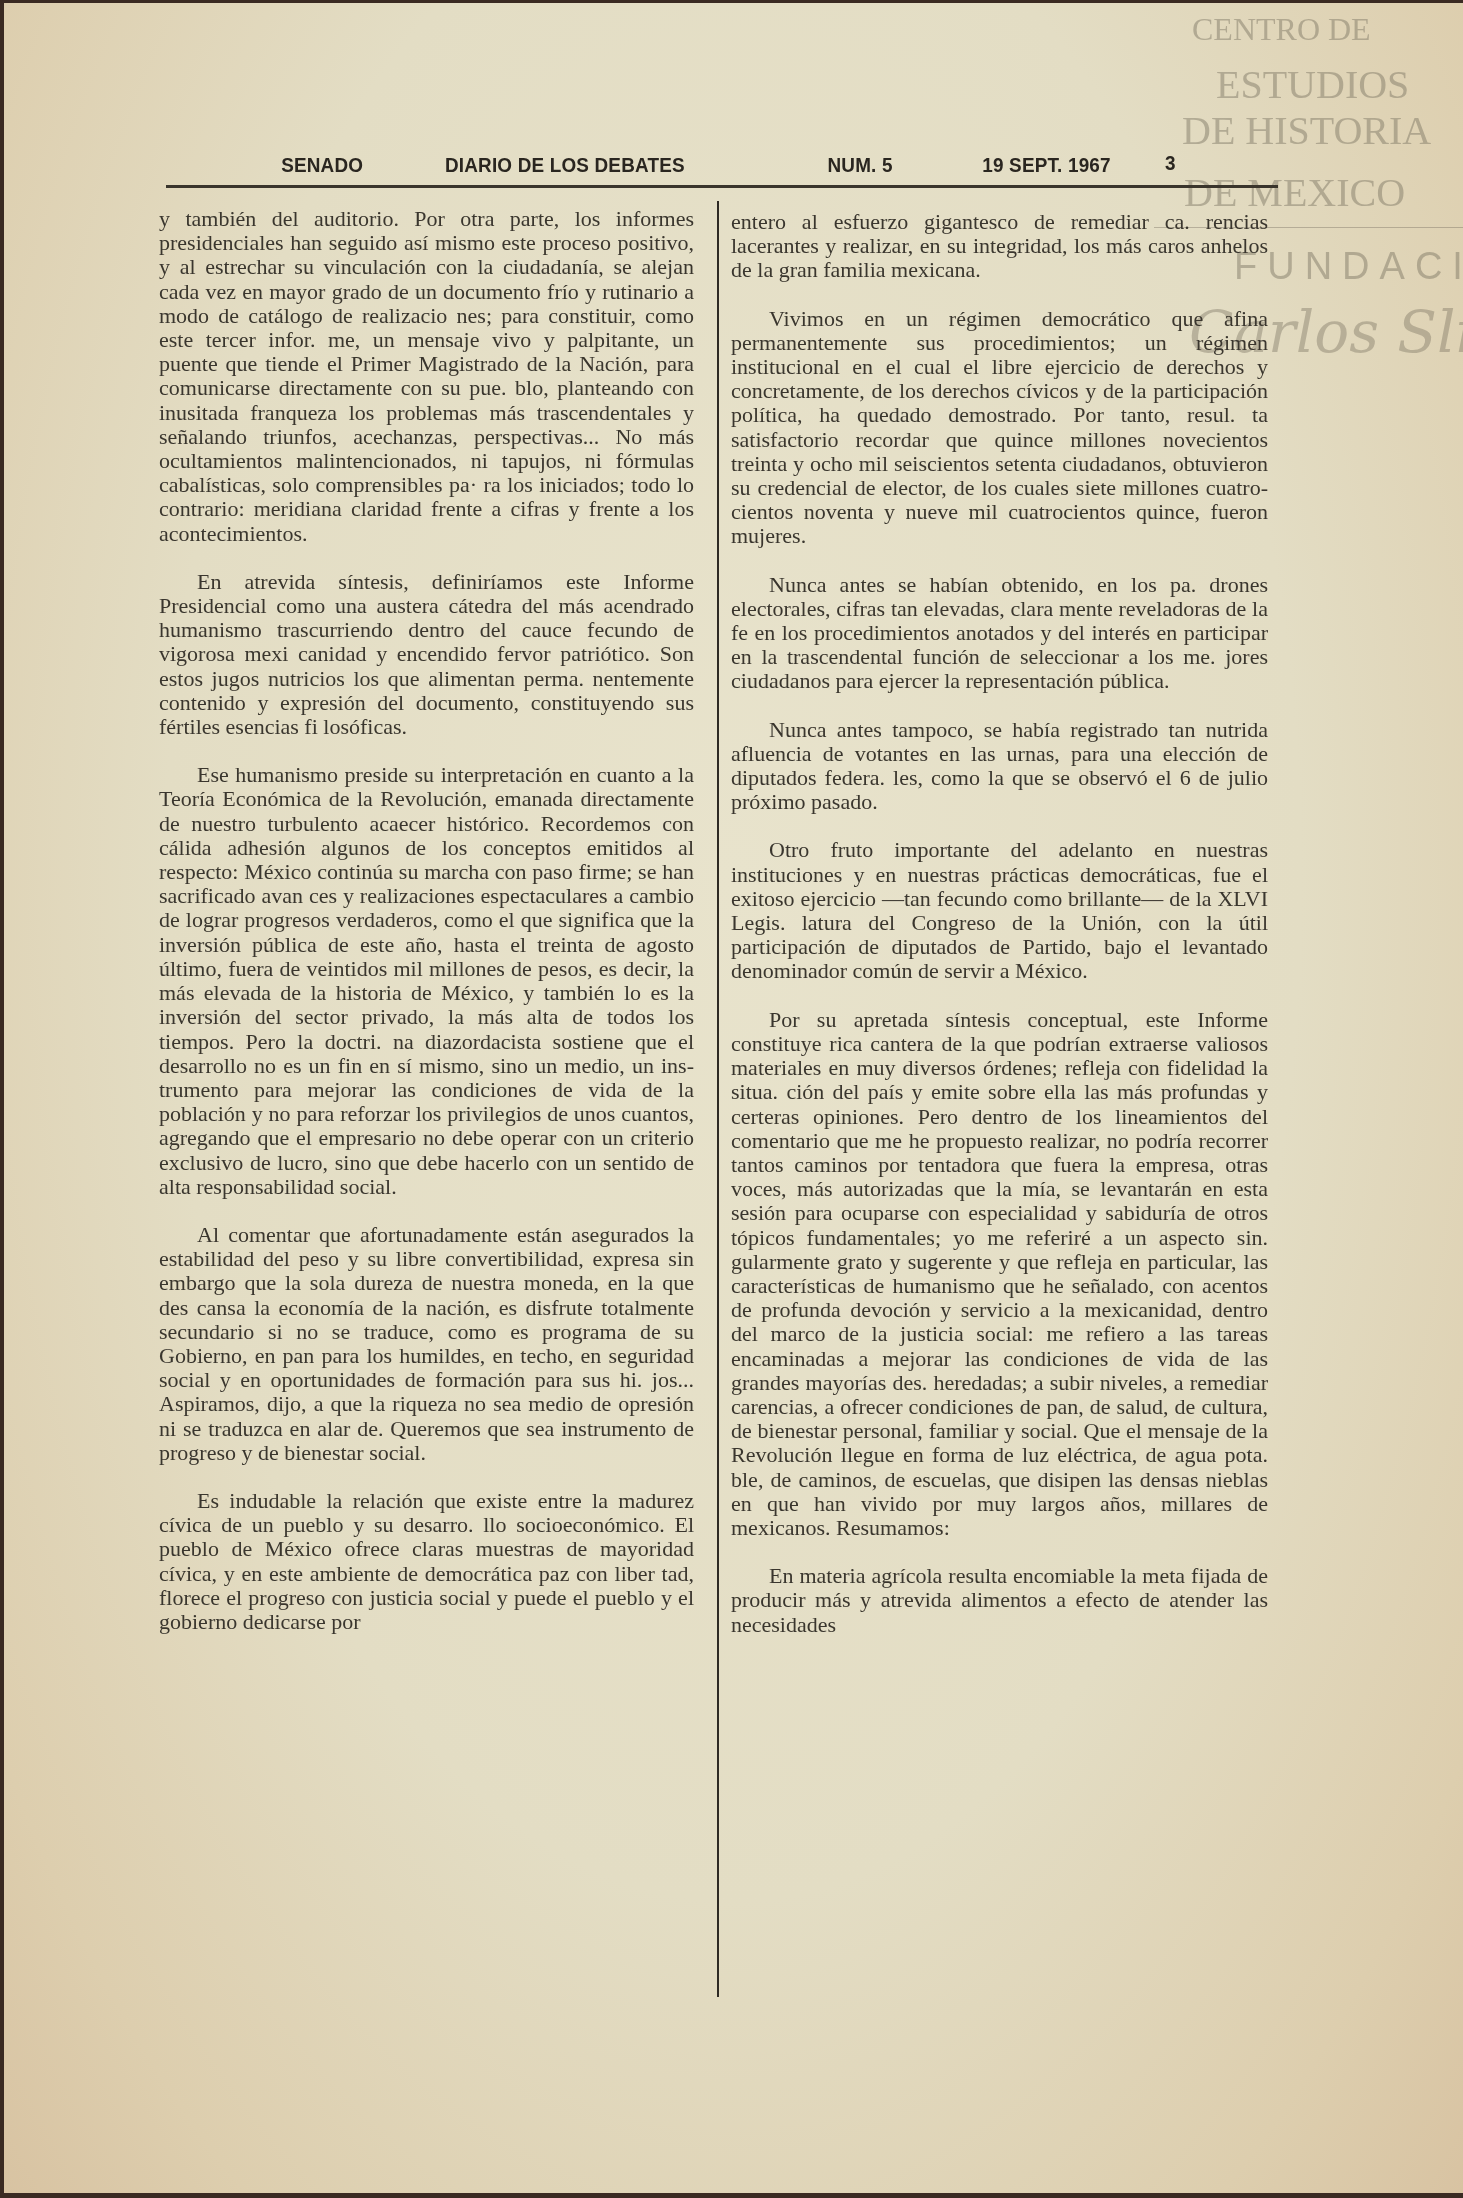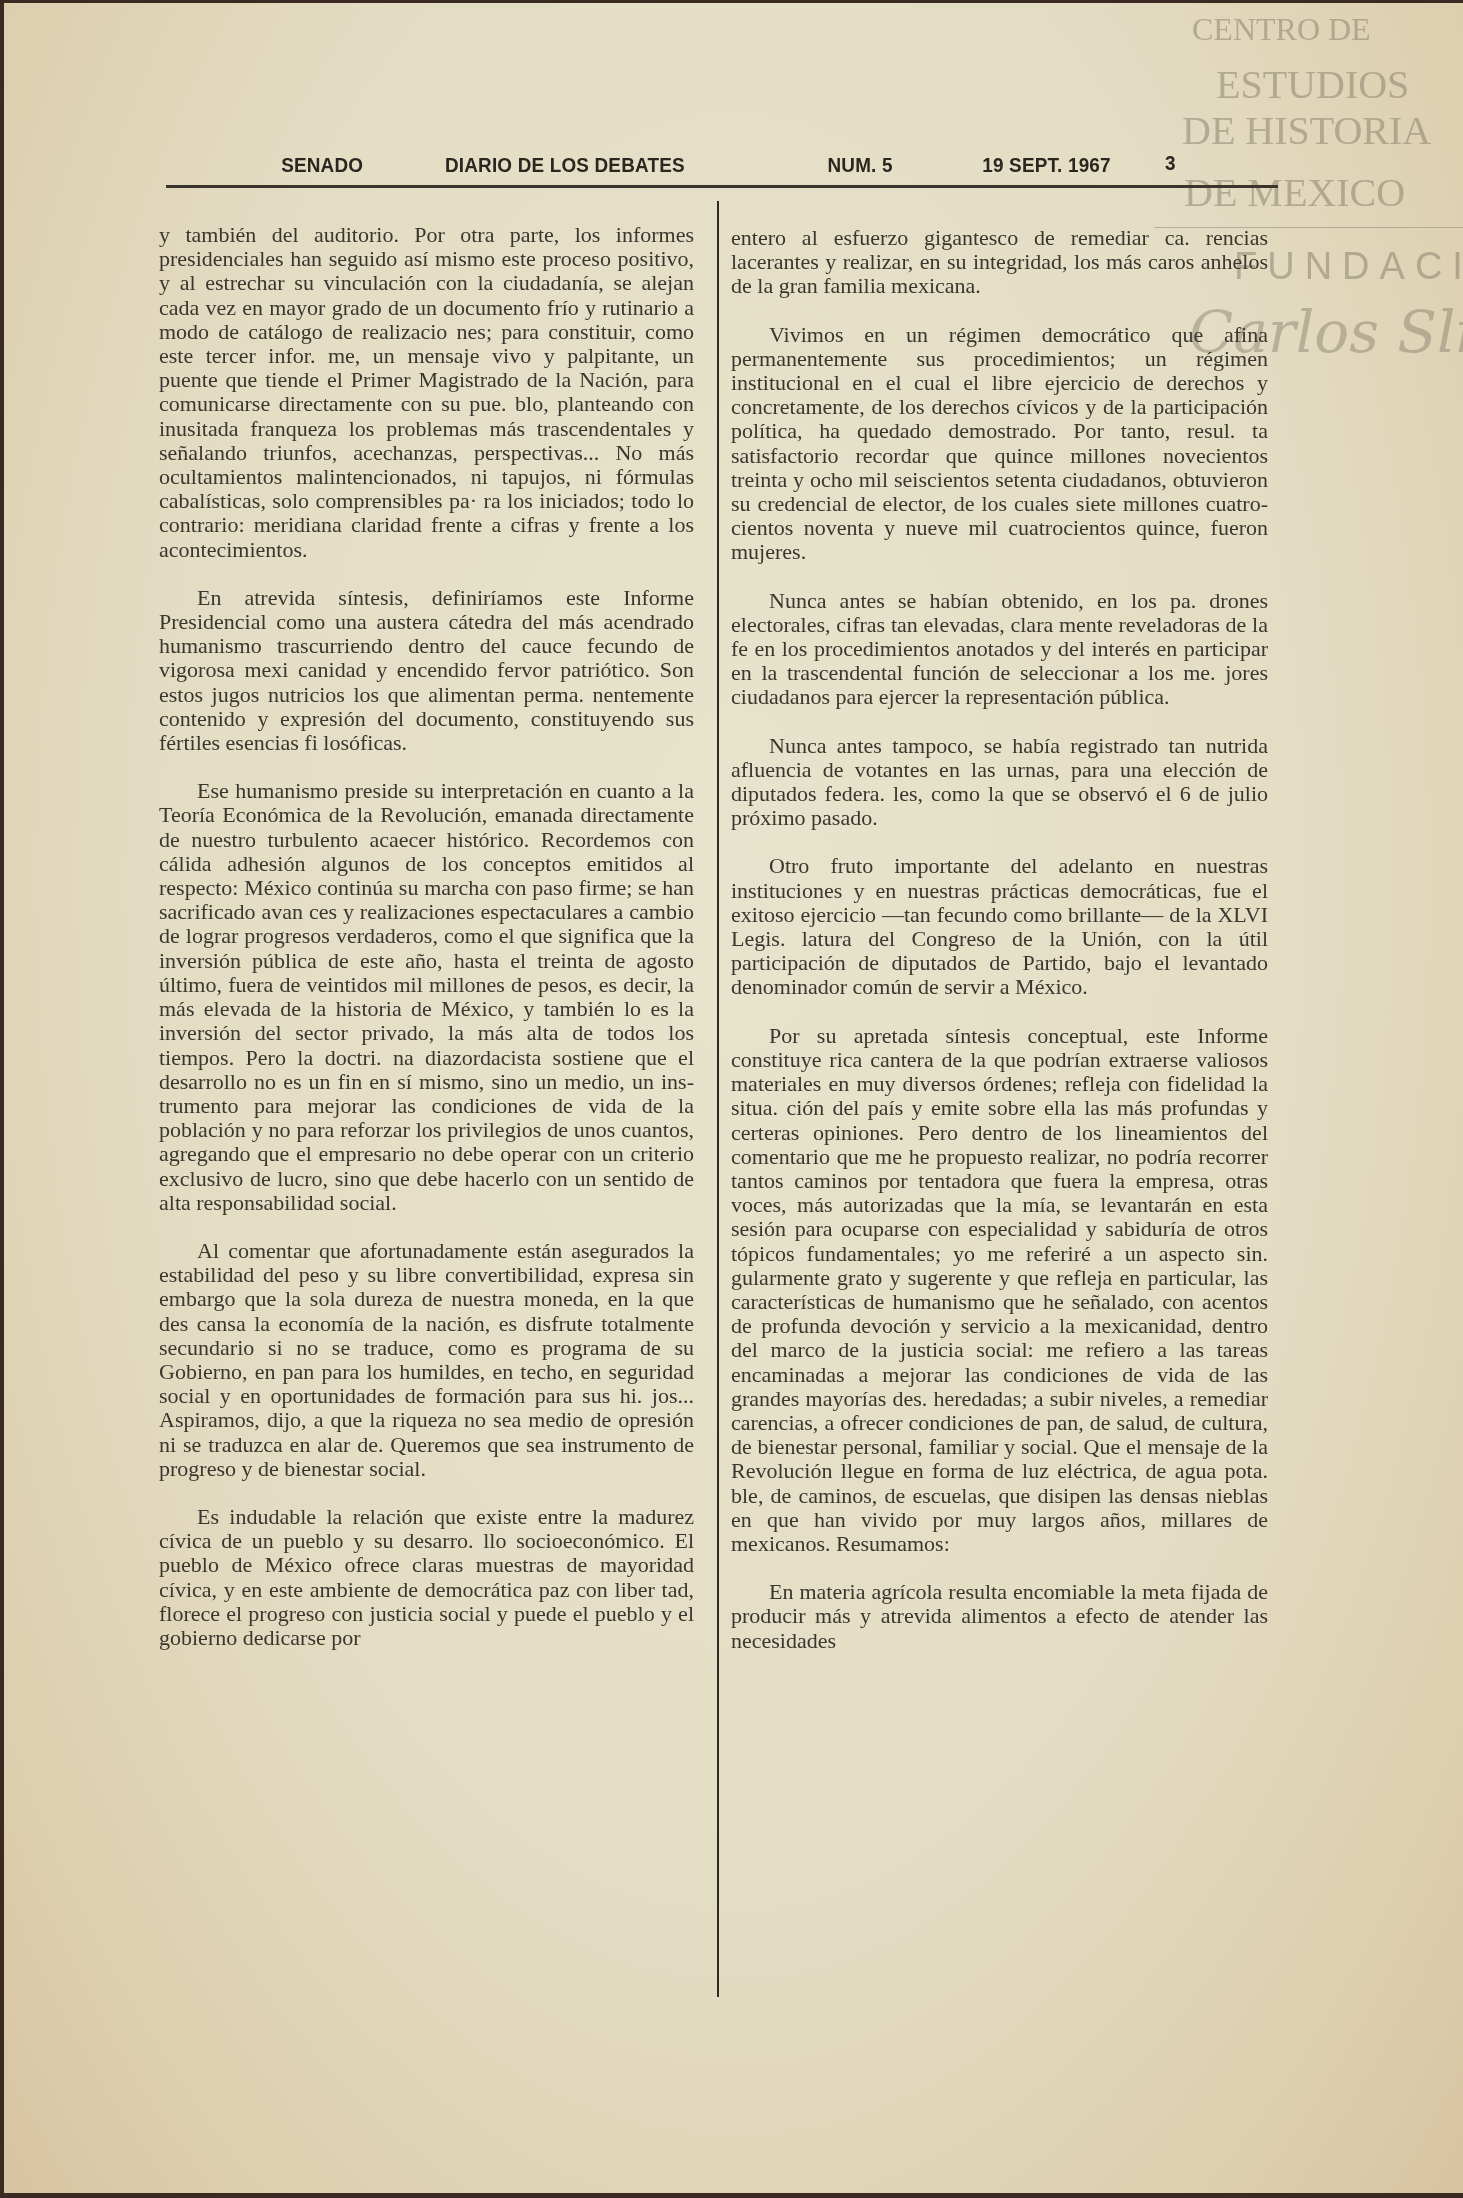--- a/index.html
+++ b/index.html
@@ -30,21 +30,21 @@
     position: absolute; left: 162px; top: 182px; width: 1112px; height: 3px;
     background: #3a352c;
   }
   .col {
     position: absolute; top: 204px; width: 535px;
     font-size: 22px; line-height: 24.2px; color: #3a362e;
     text-align: justify; hyphens: manual;
   }
   .col-left { left: 155px; }
   .col-right { left: 727px; width: 537px; top: 207px; }
-  .col p { margin: 16px 0 24px 0; text-indent: 38px; }
+  .col p { margin: 0 0 24px 0; text-indent: 38px; }
   .col p.cont { text-indent: 0; }
   .divider {
     position: absolute; left: 713px; top: 198px; width: 2px; height: 1796px;
     background: #2e2a24;
   }
   .watermark {
     position: absolute; color: rgba(120,112,96,0.45);
     font-family: "Liberation Serif", "DejaVu Serif", serif;
     text-align: center; white-space: nowrap; line-height: 1;
   }

